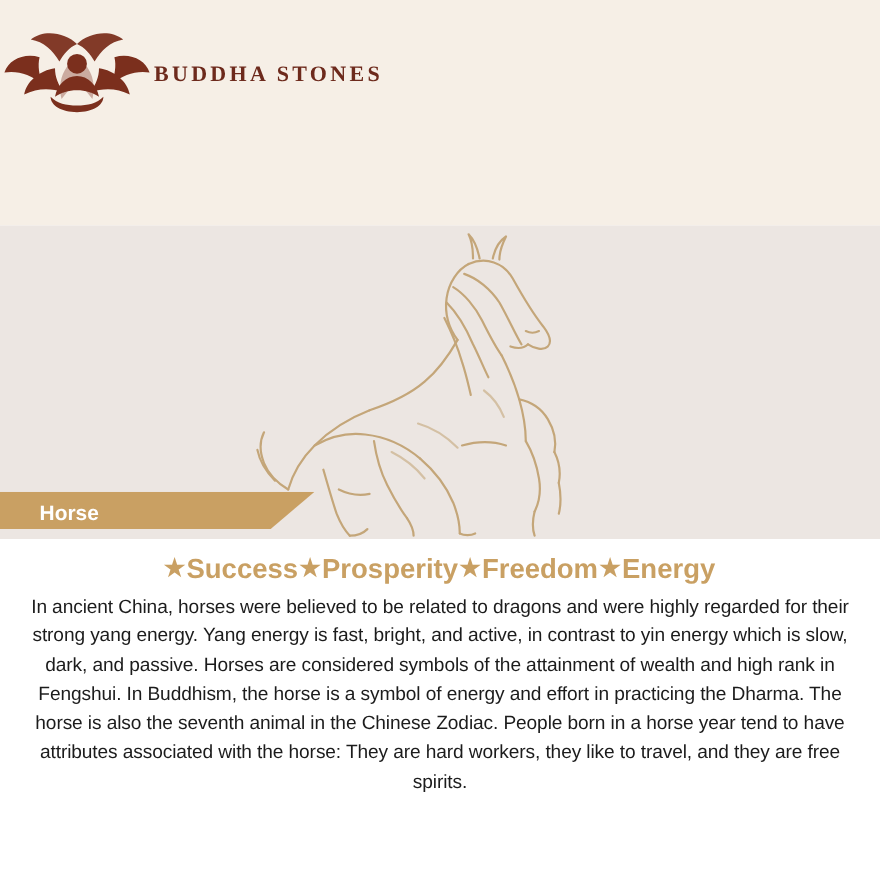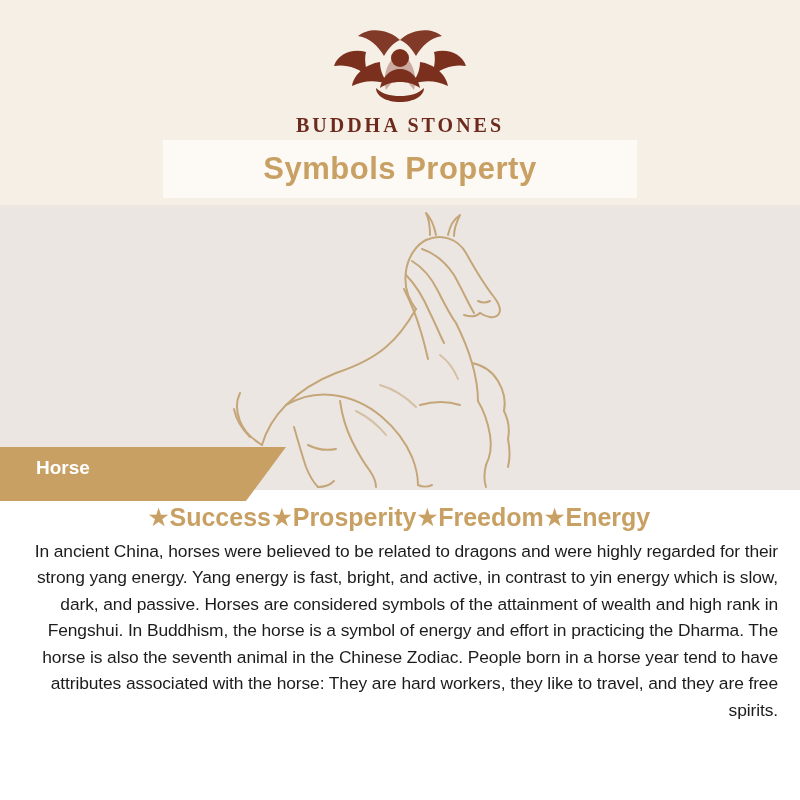--- a/index.html
+++ b/index.html
@@ -69,21 +69,20 @@
     background: #f6efe6;
     z-index: 1;
   }
 
   .logo-wrap {
     position: absolute;
     top: 22px;
     left: 0;
     right: 0;
     display: flex;
-    flex-direction: column;
     align-items: center;
     z-index: 4;
   }
   .logo-mark {
     width: 140px;
     height: 86px;
   }
   .brand-name {
     margin-top: 6px;
     font-size: 20px;
@@ -130,21 +129,21 @@
     top: 0;
     left: 190px;
   }
 
   
   .label-tag {
     position: absolute;
     top: 447px;
     left: 0;
     width: 286px;
-    height: 54px;
+    height: 34px;
     z-index: 6;
   }
   .label-tag .tag-bg {
     position: absolute;
     inset: 0;
     background: #c9a063;
     clip-path: polygon(0 0, 100% 0, 86% 100%, 0 100%);
   }
   .label-tag .tag-text {
     position: absolute;
@@ -185,21 +184,21 @@
     vertical-align: 1px;
   }
   .keywords .kw {
     padding: 0 1px;
   }
 
   .paragraph {
     font-size: 17.4px;
     line-height: 1.52;
     color: #1c1c1c;
-    text-align: right;
+    text-align: center;
     letter-spacing: -0.1px;
   }
 </style>
 </head>
 <body>
 
 <div id="page">
 
   <div class="header"></div>
 
@@ -225,23 +224,20 @@
 
           <circle cx="70" cy="36" r="9"></circle>
           <path d="M70 47 C60 47 52 55 50 66 C56 62 62 60 70 60 C78 60 84 62 90 66 C88 55 80 47 70 47 Z"></path>
           <path d="M46 66 C46 74 56 80 70 80 C84 80 94 74 94 66 C88 72 80 74 70 74 C60 74 52 72 46 66 Z"></path>
         </g>
       </svg>
     </span>
     <div class="brand-name">BUDDHA STONES</div>
   </div>
 
-  <div class="title-banner">
-    <div class="title-text">Symbols Property</div>
-  </div>
 
   <div class="illustration">
     <span>
       <svg width="420" height="285" viewBox="0 0 420 285" xmlns="http://www.w3.org/2000/svg">
         <g fill="none" stroke="#c2a374" stroke-width="2" stroke-linecap="round" stroke-linejoin="round" opacity="0.95">
 
           <path d="M236 35 C252 28 268 34 276 48 C286 66 296 82 304 92 C310 100 312 106 308 110 C304 114 296 112 290 108"></path>
           <path d="M236 35 C226 40 218 52 216 66 C214 80 218 94 226 104"></path>
           <path d="M246 30 C244 20 240 12 236 8 C240 16 240 24 240 30"></path>
           <path d="M258 30 C260 20 264 14 270 10 C266 18 264 25 264 31"></path>

